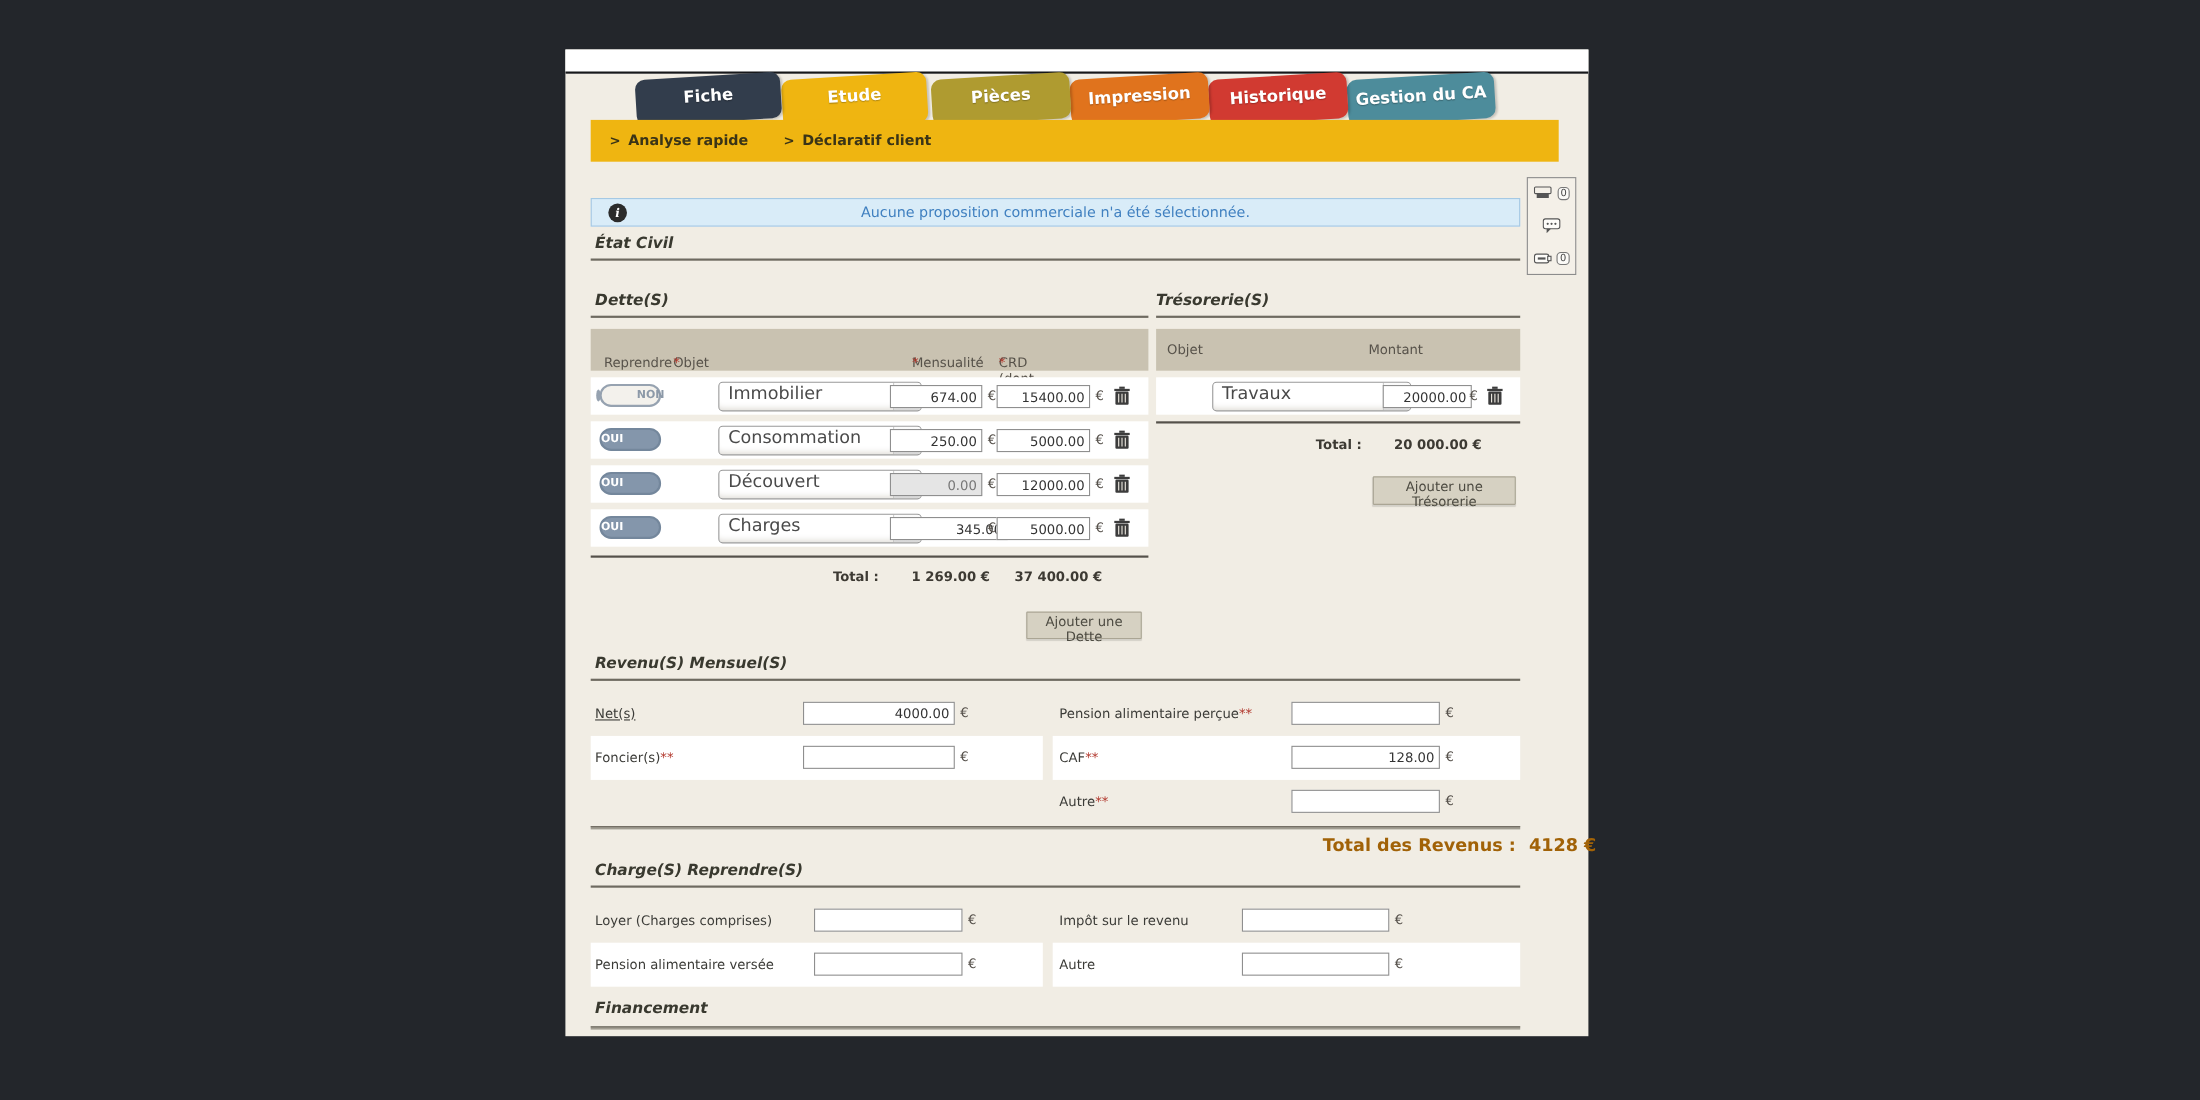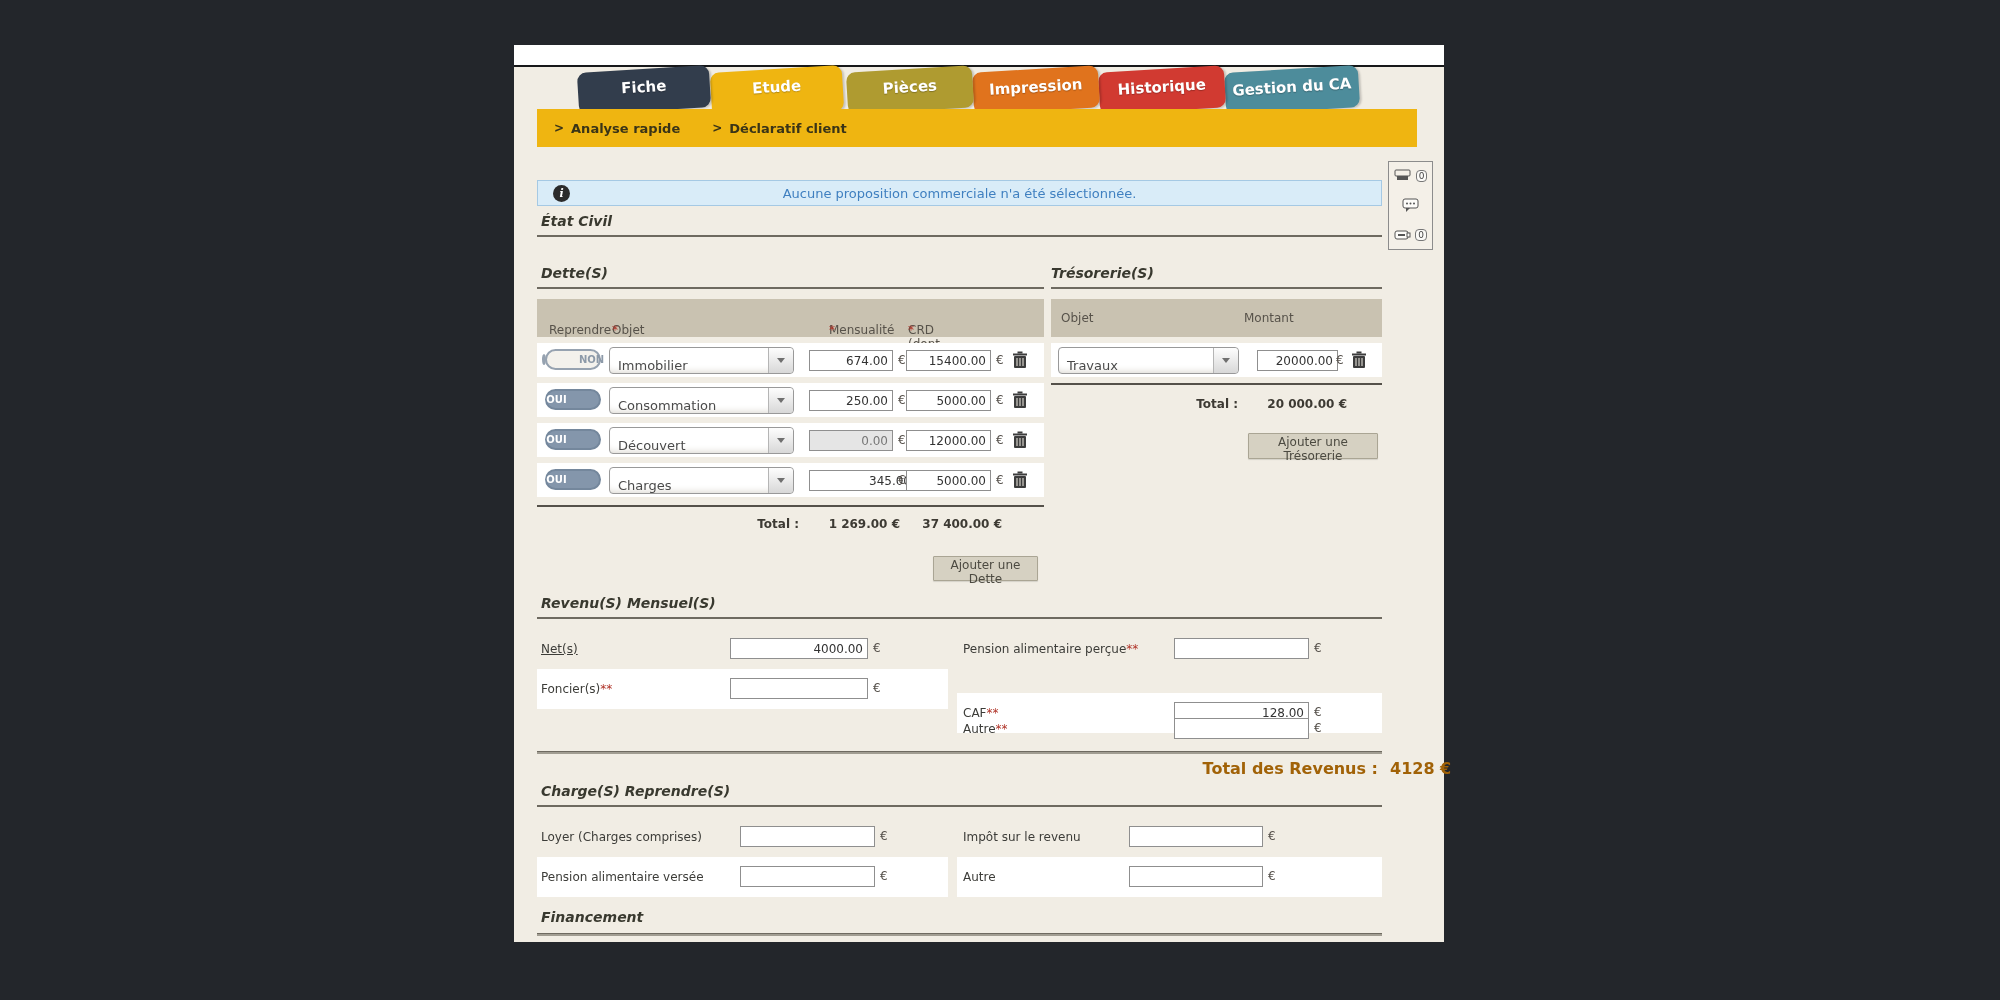--- a/index.html
+++ b/index.html
@@ -85,22 +85,23 @@
   }
   .toggle.off { background:#f3f1ec; border:2px solid #96a2b0; color:#8c99a8; }
   .toggle.on  { background:#8496ab; border:2px solid #74879c; color:#ffffff; }
   .knob { width:11px; height:11px; border-radius:50%; }
   .off .knob { background:#f3f1ec; border:2px solid #96a2b0; }
   .on  .knob { background:#ffffff; }
 
   .select {
     position:absolute; top:4px; height:27px; background:#fff;
     border:1px solid #999; border-radius:4px; cursor:pointer;
-    display:flex; align-items:flex-end; font-size:13px; color:#4a4a4a;
+    display:flex; align-items:flex-start; font-size:16px; color:#4a4a4a;
     box-shadow:inset 0 -7px 7px -6px #d8d5ce;
+    margin-left:44px;
   }
   .select .sel-text { padding-left:8px; flex:1; }
   .dd-btn {
     width:25px; align-self:stretch; border-left:1px solid #b5b5b5;
     background:linear-gradient(#fdfdfd,#d8d8d8);
     border-radius:0 4px 4px 0; display:flex; align-items:center; justify-content:center;
   }
   .arr { width:0; height:0; border-left:4px solid transparent; border-right:4px solid transparent; border-top:5px solid #6f6f6f; }
 
   .inp {
@@ -372,21 +373,21 @@
     <span class="flabel" style="left:6px;"><span>Pension alimentaire perçue</span><span class="req">**</span></span>
     <input class="inp" style="left: 217px; width: 135px;" value="">
     <span class="eur" style="left:357px;">€</span>
   </div>
 
   <div class="band white" style="left:23px; top:624px; width:411px;">
     <span class="flabel" style="left:4px;"><span>Foncier(s)</span><span class="req">**</span></span>
     <input class="inp" style="left: 193px; width: 138px;" value="">
     <span class="eur" style="left:336px;">€</span>
   </div>
-  <div class="band white" style="left:443px; top:624px; width:425px;margin-top:24px;">
+  <div class="band white" style="left:443px; top:624px; width:425px;">
     <span class="flabel" style="left:6px;"><span>CAF</span><span class="req">**</span></span>
     <input class="inp" style="left: 217px; width: 135px;" value="128.00">
     <span class="eur" style="left:357px;">€</span>
   </div>
 
   <div class="band" style="left:443px; top:664px; width:425px;">
     <span class="flabel" style="left:6px;"><span>Autre</span><span class="req">**</span></span>
     <input class="inp" style="left: 217px; width: 135px;" value="">
     <span class="eur" style="left:357px;">€</span>
   </div>

